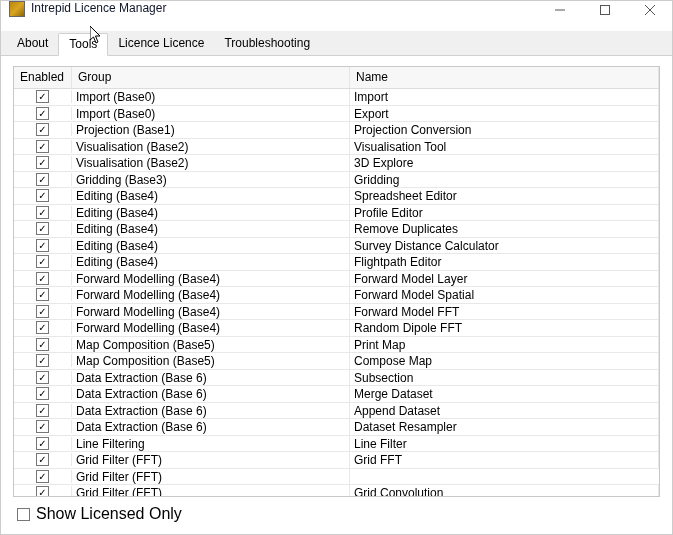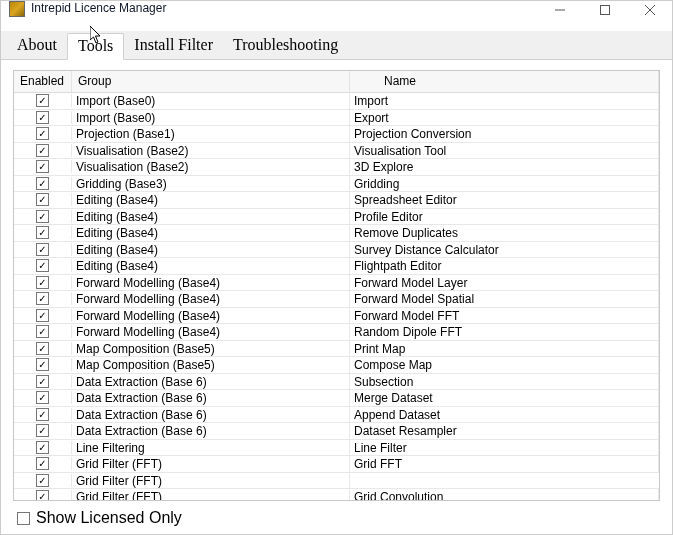--- a/index.html
+++ b/index.html
@@ -38,24 +38,23 @@
 }
 .win-btn svg { width: 10px; height: 10px; }
 .tabs {
   display: flex;
   padding: 2px 6px 0 6px;
   background: #f0f0f0;
   border-bottom: 1px solid #d0d0d0;
 }
 .tab {
   padding: 3px 10px 4px 10px;
-  font-size: 16px;
+  font-size: 12px;
   color: #000;
   cursor: default;
-  font-family: Liberation Serif, serif;
 }
 .tab.active {
   background: #fff;
   border: 1px solid #d0d0d0;
   border-bottom: 1px solid #fff;
   margin-bottom: -1px;
   border-radius: 2px 2px 0 0;
 }
 .content {
   padding: 10px 12px 8px 12px;
@@ -79,21 +78,21 @@
   height: 22px;
   font-size: 12px;
   color: #000;
 }
 .grid-header .col {
   padding: 3px 6px;
   border-right: 1px solid #e4e4e4;
 }
 .col-enabled { width: 58px; }
 .col-group   { width: 278px; }
-.col-name    { flex: 1; margin-left: 28px; }
+.col-name    { flex: 1; }
 .grid-body {
   overflow-y: scroll;
   flex: 1;
 }
 .row {
   display: flex;
   height: 16.5px;
   font-size: 12px;
   border-bottom: 1px solid #e8e8e8;
   align-items: center;
@@ -170,21 +169,21 @@
   </div>
 </div>
 
 <svg class="cursor" width="16" height="20">
   <path d="M0,0 L0,14 L3.5,11 L6,17 L8,16 L5.5,10 L10,10 Z" fill="#fff" stroke="#000" stroke-width="1"></path>
 </svg>
 
 <div class="tabs" id="tab-bar">
     <div class="tab">About</div>
     <div class="tab active">Tools</div>
-    <div class="tab">Install Filter</div>
+    <div class="tab">Licence Licence</div>
     <div class="tab">Troubleshooting</div>
   </div>
 
 <div class="content">
   <div class="grid-wrap">
     <div class="grid-header">
       <div class="col col-enabled">Enabled</div>
       <div class="col col-group">Group</div>
       <div class="col col-name">Name</div>
     </div>

